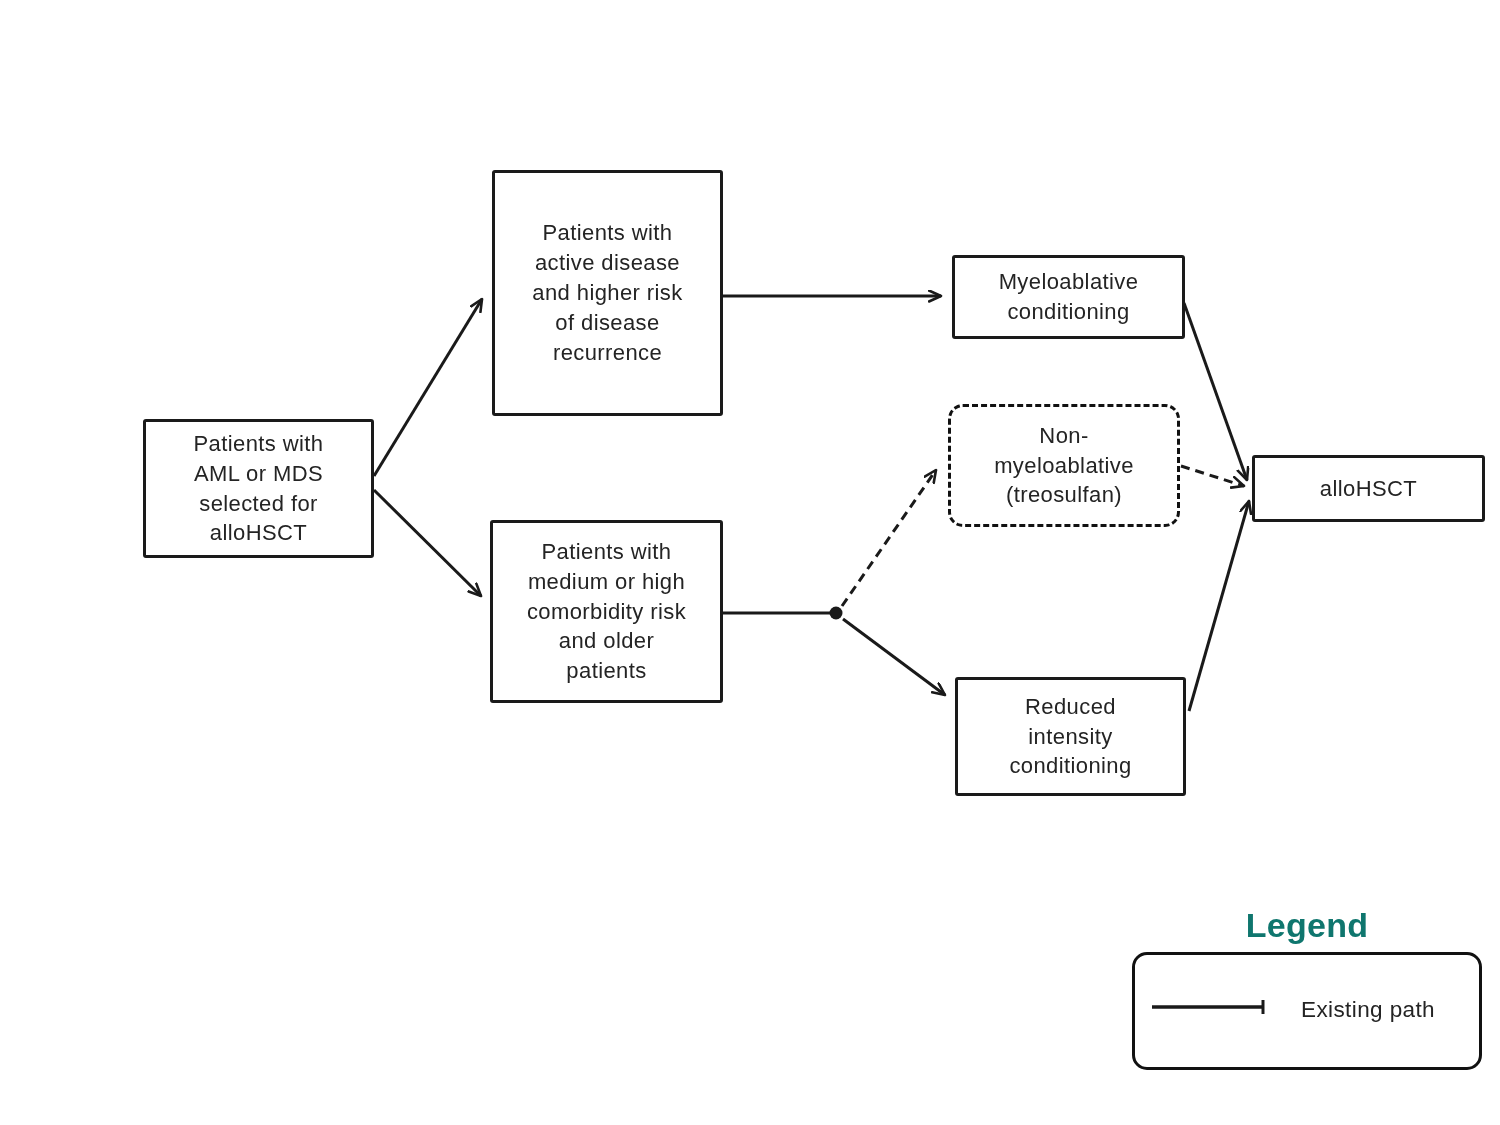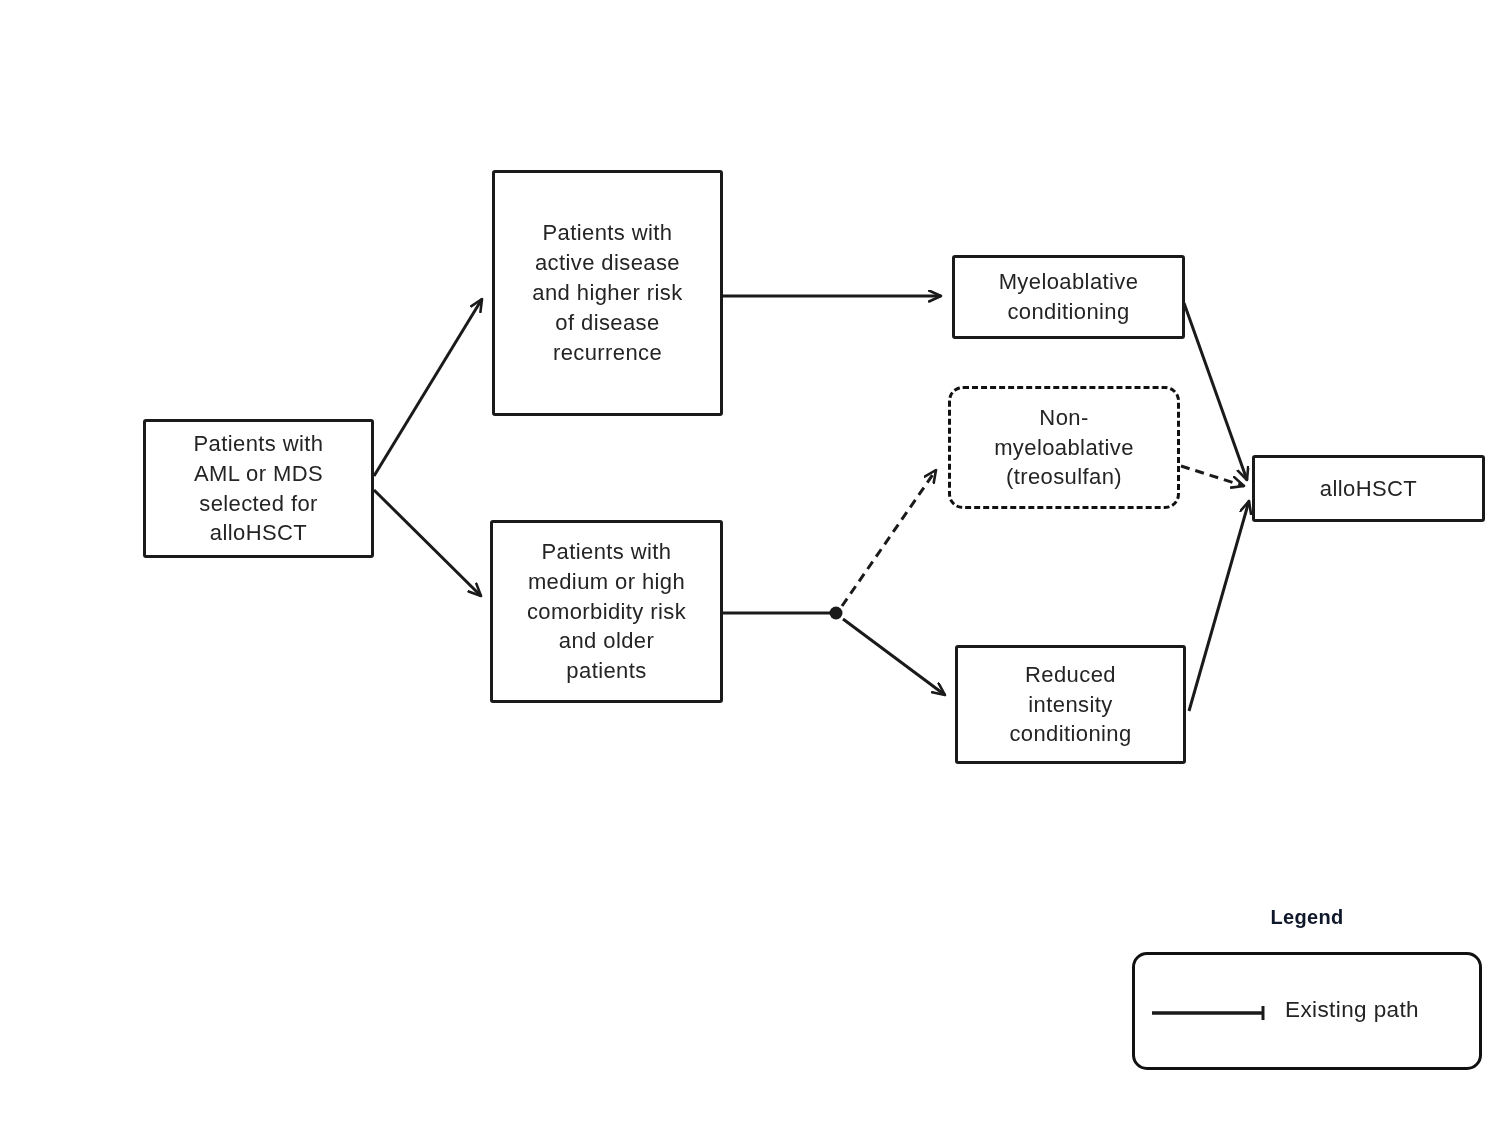--- a/index.html
+++ b/index.html
@@ -32,36 +32,36 @@
   }
   .node--dashed{
     border:3.5px dashed #111;
     border-radius:15px;
   }
   .node-text{white-space:pre-line;}
   .node--source{left:143px;top:419px;width:231px;height:139px;}
   .node--active{left:492px;top:170px;width:231px;height:246px;}
   .node--comorbidity{left:490px;top:520px;width:233px;height:183px;}
   .node--myelo{left:952px;top:255px;width:233px;height:84px;}
-  .node--nonmyelo{left:948px;top:386px;width:232px;height:123px;justify-content:center;}
-  .node--ric{left:955px;top:645px;width:231px;height:119px;}
+  .node--nonmyelo{left:948px;top:404px;width:232px;height:123px;justify-content:center;}
+  .node--ric{left:955px;top:677px;width:231px;height:119px;}
   .node--allohsct{left:1252px;top:455px;width:233px;height:67px;}
   .legend-title{
     position:absolute;left:1132px;top:906px;width:350px;
-    text-align:center;font-size:20px;font-weight:700;color:#0f172a;
+    text-align:center;font-size:34px;font-weight:700;color:#0f766e;
     letter-spacing:0.3px;
   }
   .legend-box{
     position:absolute;left:1132px;top:952px;width:350px;height:118px;
     box-sizing:border-box;
     border:3px solid #111;border-radius:15px;background:var(--bg);
     display:flex;flex-direction:column;justify-content:space-around;
     padding:6px 6px 8px 14px;
   }
-  .legend-row{display:flex;align-items:flex-end;gap:16px;}
+  .legend-row{display:flex;align-items:flex-start;gap:32px;}
   .legend-label{font-size:22.5px;letter-spacing:0.4px;color:var(--text);white-space:nowrap;}
   .legend-line{flex:0 0 auto;display:block;}
 </style>
 </head>
 <body>
 
 <div class="canvas">
 
   <svg class="edges" viewBox="0 0 1500 1125" xmlns="http://www.w3.org/2000/svg">
     <defs>

